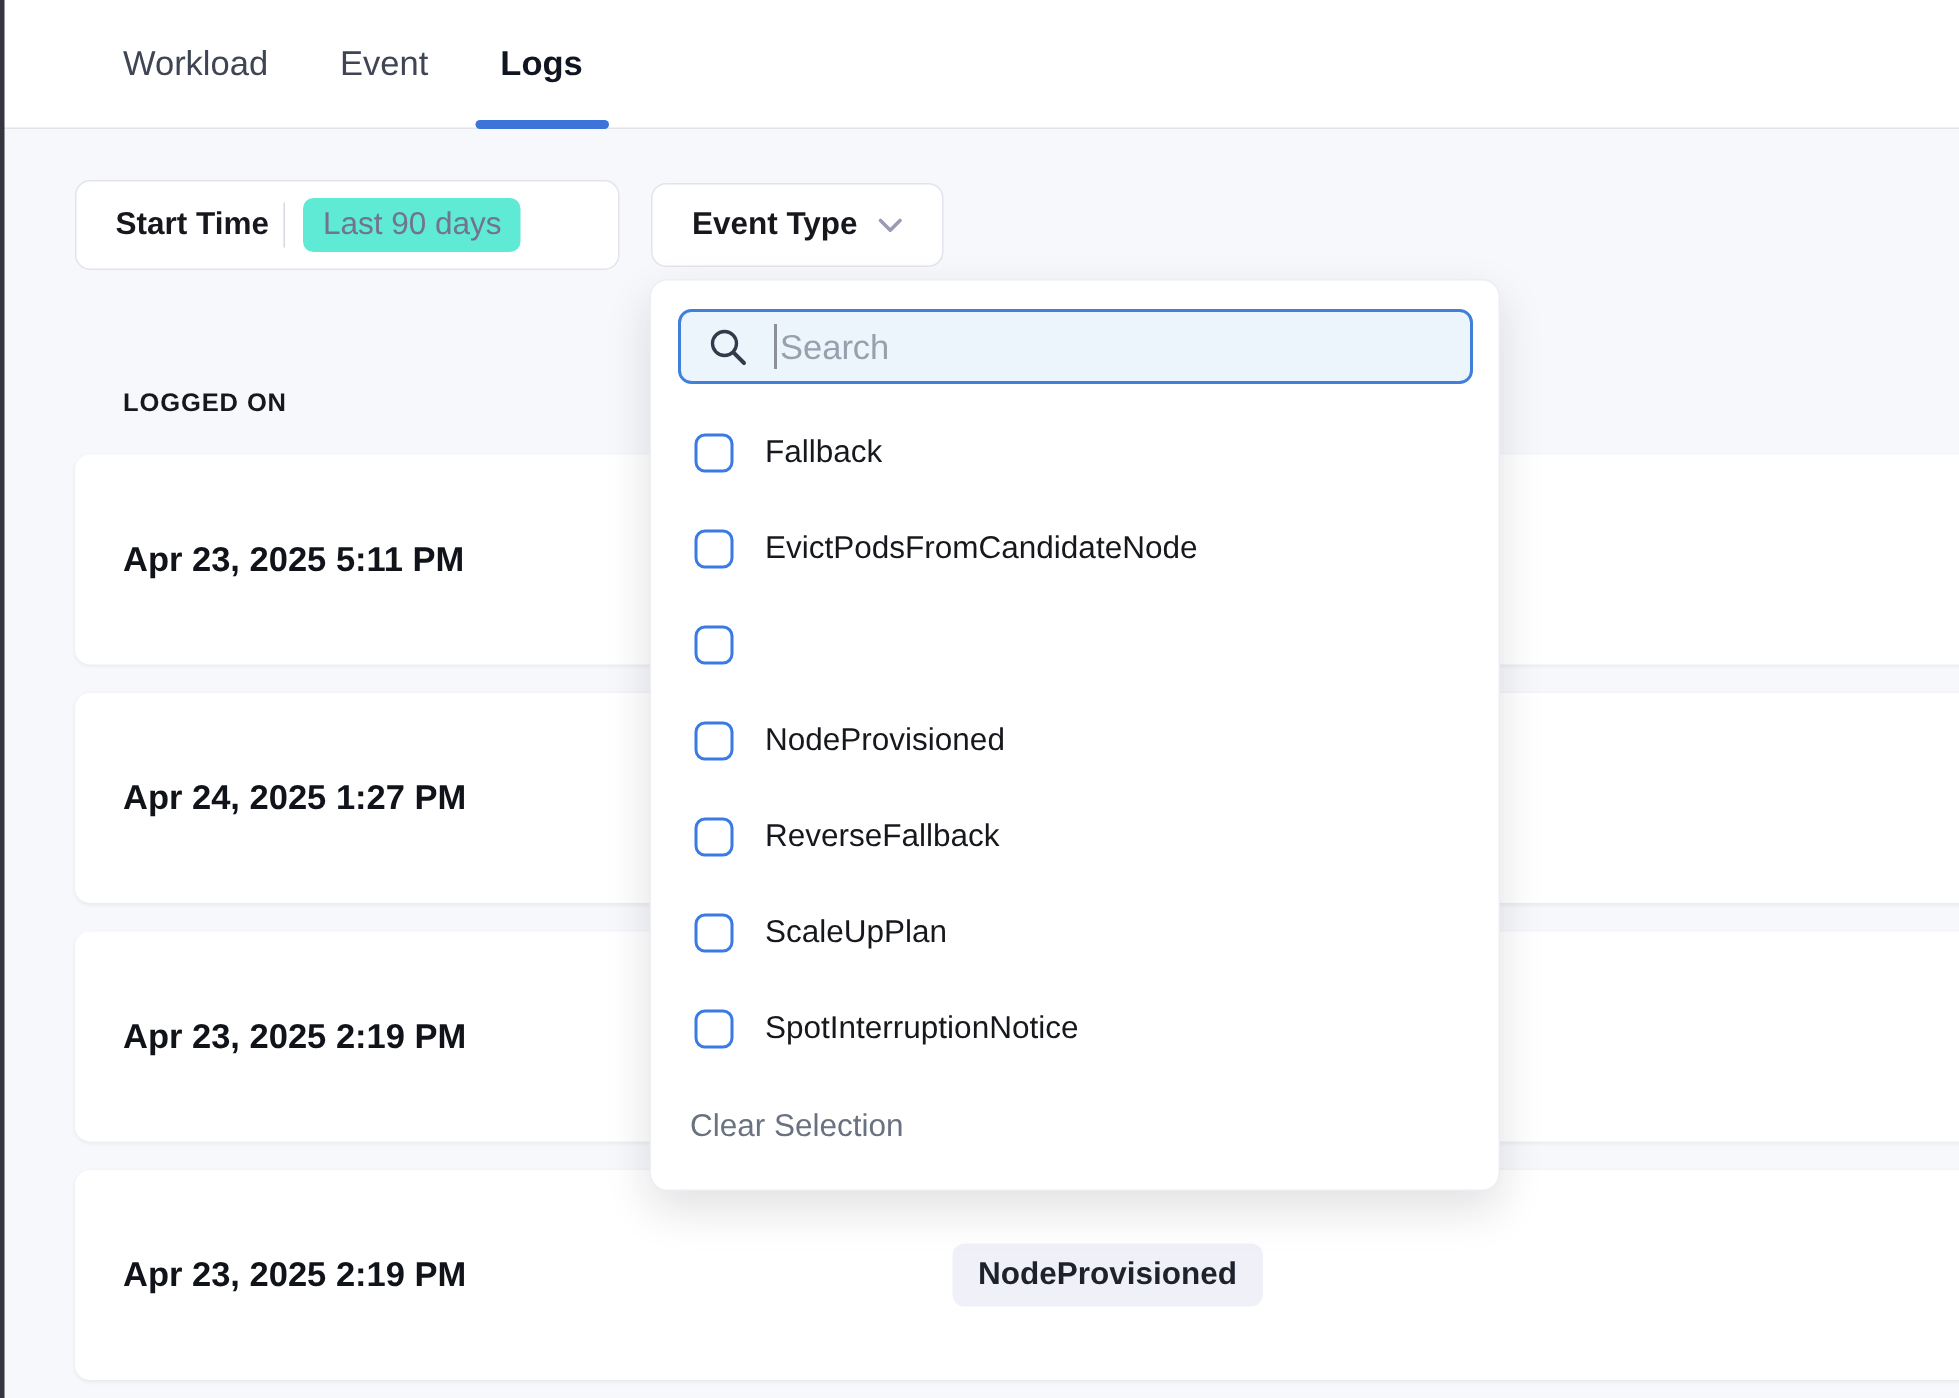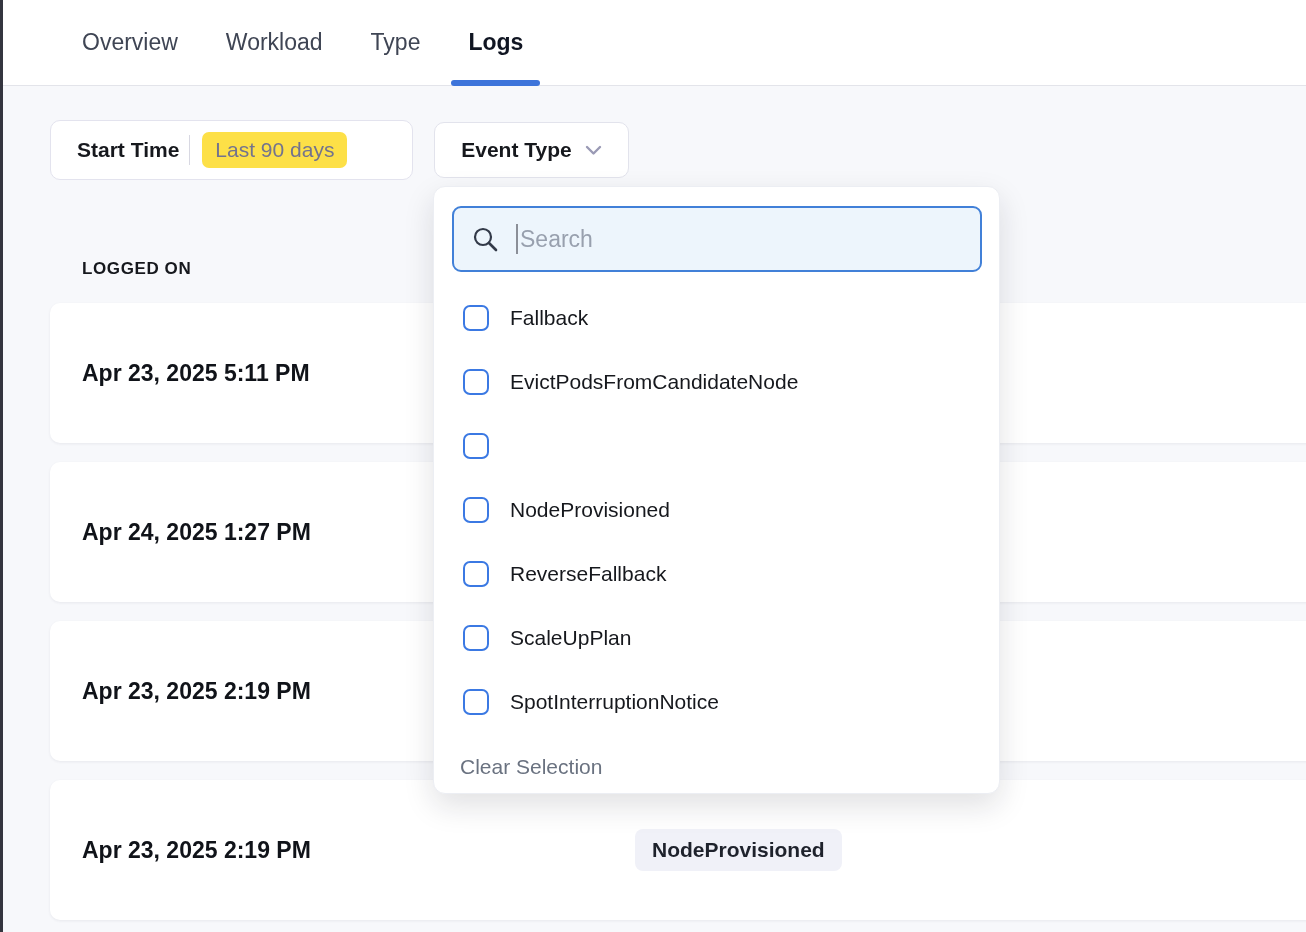--- a/index.html
+++ b/index.html
@@ -39,21 +39,21 @@
     position: absolute; left: 50px; top: 120px; width: 363px; height: 60px;
     background: #ffffff; border: 1px solid #e3e3ee; border-radius: 10px;
     display: flex; align-items: center; padding-left: 26px; z-index: 4;
     cursor: pointer;
   }
   .filter-start-time .label { font-size: 21px; font-weight: 700; color: #16181d; }
   .filter-start-time .divider {
     width: 1px; height: 30px; background: #d8d8e2; margin: 0 12px 0 10px;
   }
   .filter-value-pill {
-    background: #fde047; color: #73738e; font-size: 21px;
+    background: #5eead4; color: #73738e; font-size: 21px;
     padding: 6px 13px; border-radius: 7px; white-space: nowrap;
   }
 
   .filter-event-type {
     position: absolute; left: 434px; top: 122px; width: 195px; height: 56px;
     background: #ffffff; border: 1px solid #e2e3ec; border-radius: 10px;
     display: flex; align-items: center; justify-content: center; gap: 13px;
     z-index: 4; cursor: pointer;
   }
   .filter-event-type .label { font-size: 21px; font-weight: 600; color: #16181d; }
@@ -82,21 +82,21 @@
   }
 
   
   .dropdown-panel {
     position: absolute; left: 433px; top: 186px; width: 567px; height: 608px;
     background: #ffffff; border: 1px solid #eceef3; border-radius: 12px;
     box-shadow: 0 12px 30px rgba(20,24,40,0.13);
     z-index: 10; padding: 19px 18px 0 18px;
   }
   .search-box {
-    width: 530px; height: 66px; background: #edf5fc;
+    width: 530px; height: 50px; background: #edf5fc;
     border: 2px solid #4180d8; border-radius: 9px;
     display: flex; align-items: center; padding-left: 17px;
     position: relative;
   }
   .search-icon { width: 28px; height: 28px; flex: 0 0 auto; }
   .text-cursor { width: 2px; height: 30px; background: #8b8f98; margin-left: 17px; }
   .search-input {
     flex: 1; border: none; outline: none; background: transparent;
     font-size: 23px; color: #333a49; margin-left: 2px; height: 100%;
     font-family: "Liberation Sans", "DejaVu Sans", sans-serif;
@@ -119,27 +119,24 @@
     font-size: 21px; color: #6a7280; cursor: pointer; display: inline-block;
   }
 </style>
 </head>
 <body>
 
 <div class="edge-bar"></div>
 
 <div class="tabbar">
   <div class="tab">
-    <span>Overview</span>
+    <span>Workload</span>
   </div>
   <div class="tab">
-    <span>Workload</span>
-  </div>
-  <div class="tab">
-    <span>Type</span>
+    <span>Event</span>
   </div>
   <div class="tab active">
     <span>Logs</span>
     <span class="tab-underline"></span>
   </div>
 </div>
 
 <div class="filter-start-time">
   <span class="label">Start Time</span>
   <span class="divider"></span>

